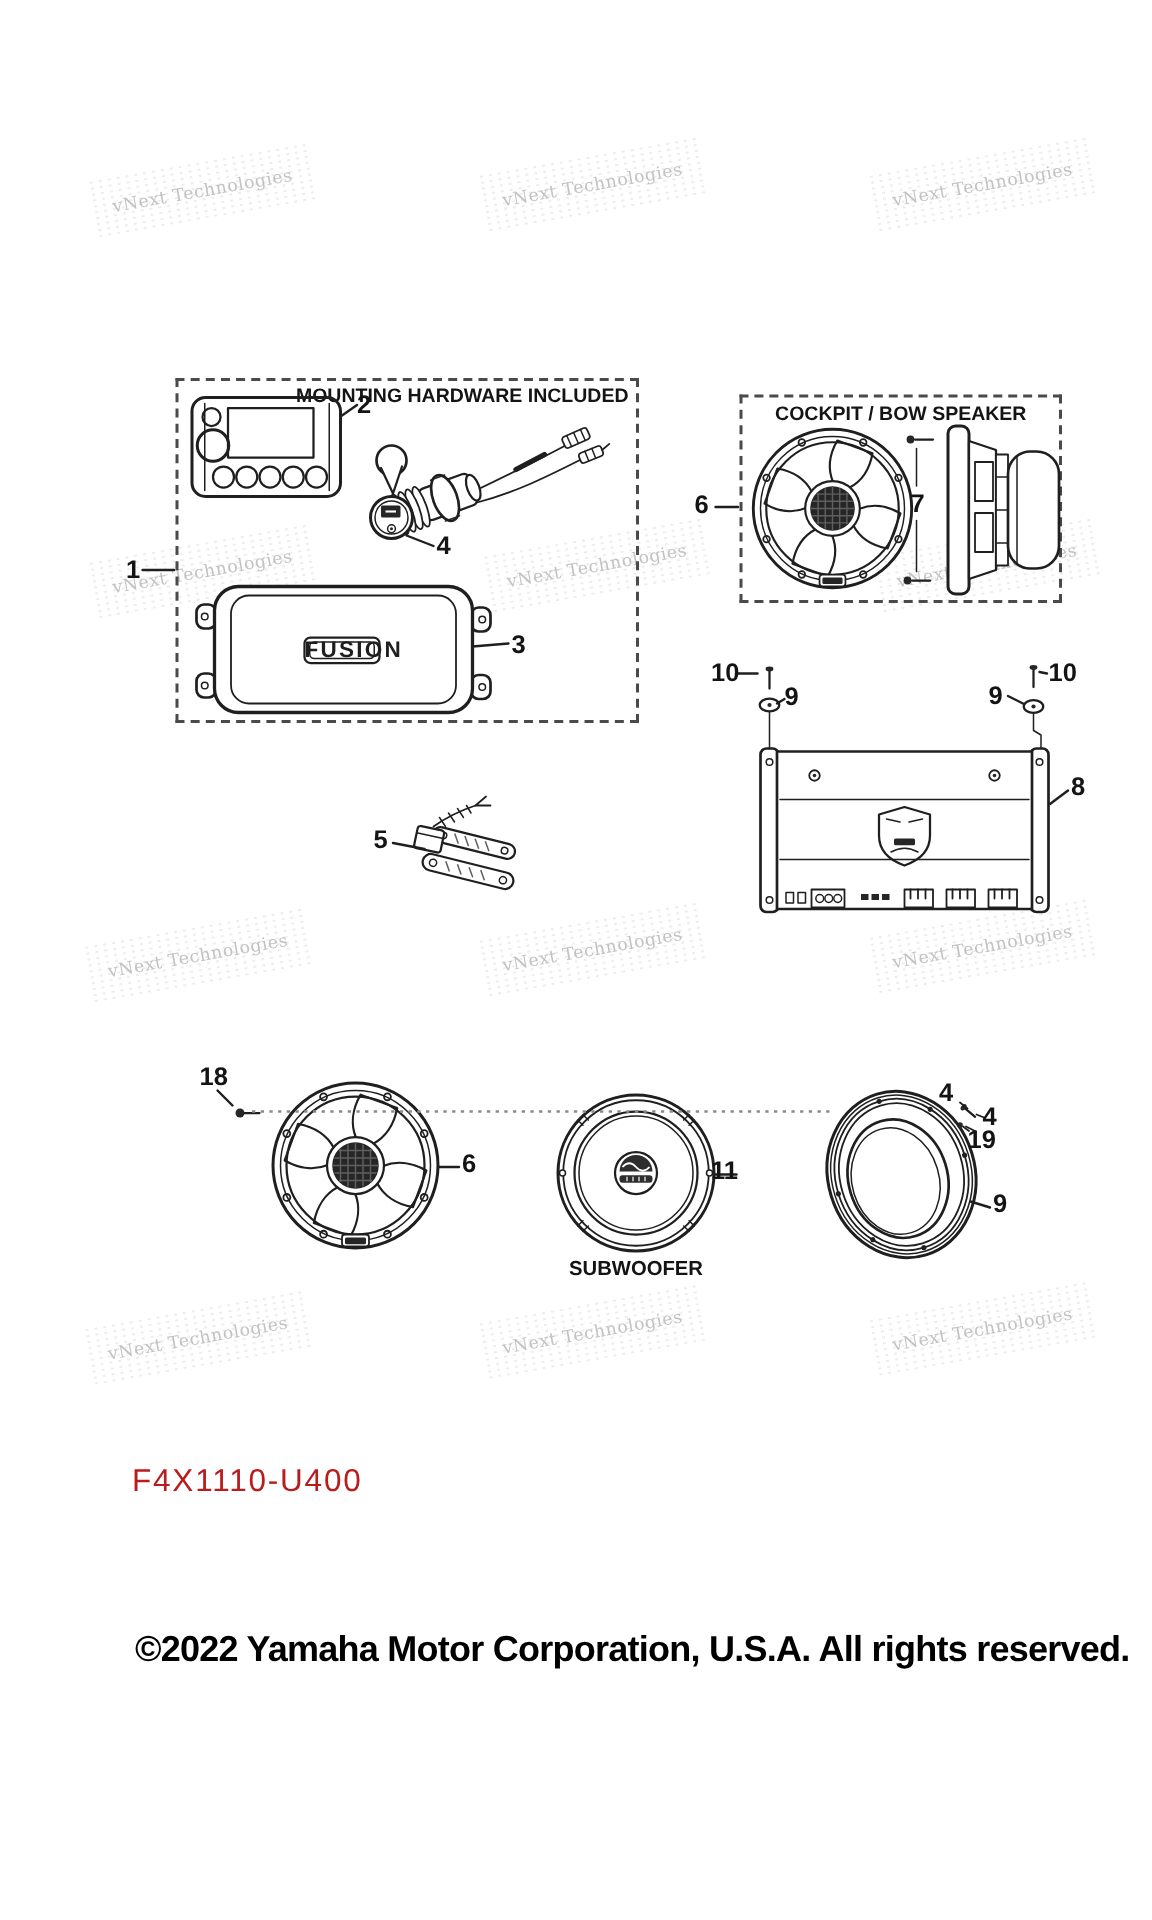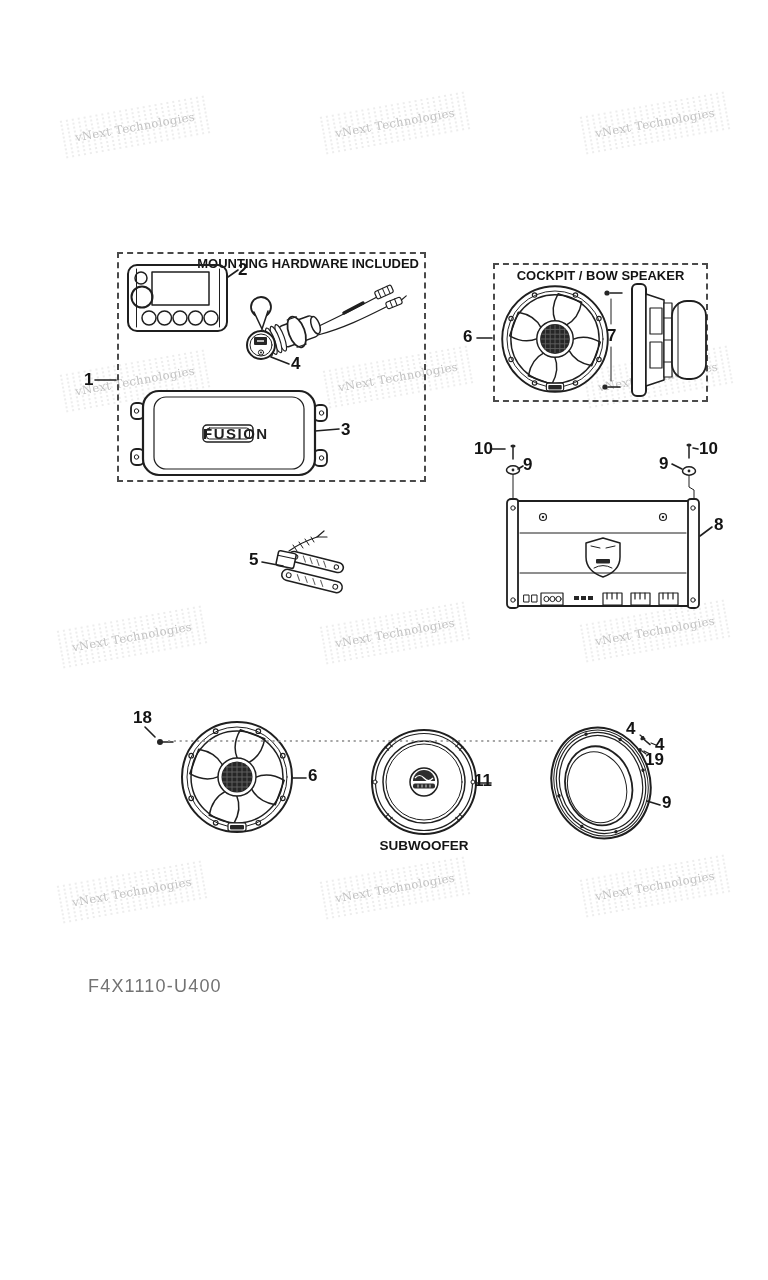--- a/index.html
+++ b/index.html
@@ -27,21 +27,21 @@
   .s18{stroke-width:1.8;}.s2{stroke-width:2;}.s22{stroke-width:2.2;}
   .gridln{stroke:#5f5f5f;stroke-width:1;}
   .dots{stroke:#8a8a8a;stroke-width:1.6;stroke-dasharray:2.2 3.6;fill:none;}
   
   .co{position:absolute;font-weight:bold;font-size:17px;color:#141414;line-height:1;}
   
   .fusion-text{position:absolute;left:203px;top:426px;width:64px;height:16px;line-height:16px;
       text-align:left;font-weight:bold;font-size:15px;letter-spacing:1.5px;color:#1f1f1f;}
   .sublabel{position:absolute;left:374px;top:838px;width:100px;text-align:center;
       font-weight:bold;font-size:13.5px;color:#141414;}
-  .part-code{position:absolute;left:88px;top:976px;font-size:18px;letter-spacing:1.2px;color:#737373;}
+  .part-code{position:absolute;left:88px;top:976px;font-size:21px;letter-spacing:1.2px;color:#b91c1c;}
   .copyright{position:absolute;left:90px;top:1086px;font-weight:bold;font-size:24px;
       letter-spacing:-0.5px;color:#000;white-space:nowrap;}
 </style>
 </head>
 <body>
 
 <div class="page">
 
   <div class="wm" style="left:60px;top:107px">vNext Technologies</div>
   <div class="wm" style="left:320px;top:103px">vNext Technologies</div>
@@ -398,14 +398,15 @@
   <div class="co" style="left:645px;top:751px">19</div>
   <div class="co" style="left:626px;top:720px">4</div>
   <div class="co" style="left:655px;top:736px">4</div>
   <div class="co" style="left:308px;top:767px">6</div>
   <div class="co" style="left:662px;top:794px">9</div>
   <div class="co" style="left:133px;top:709px">18</div>
 
   <div class="fusion-text">FUSION</div>
   <div class="sublabel">SUBWOOFER</div>
   <div class="part-code">F4X1110-U400</div>
+  <div class="copyright">©2022 Yamaha Motor Corporation, U.S.A. All rights reserved.</div>
 
 </div>
 
 </body></html>

